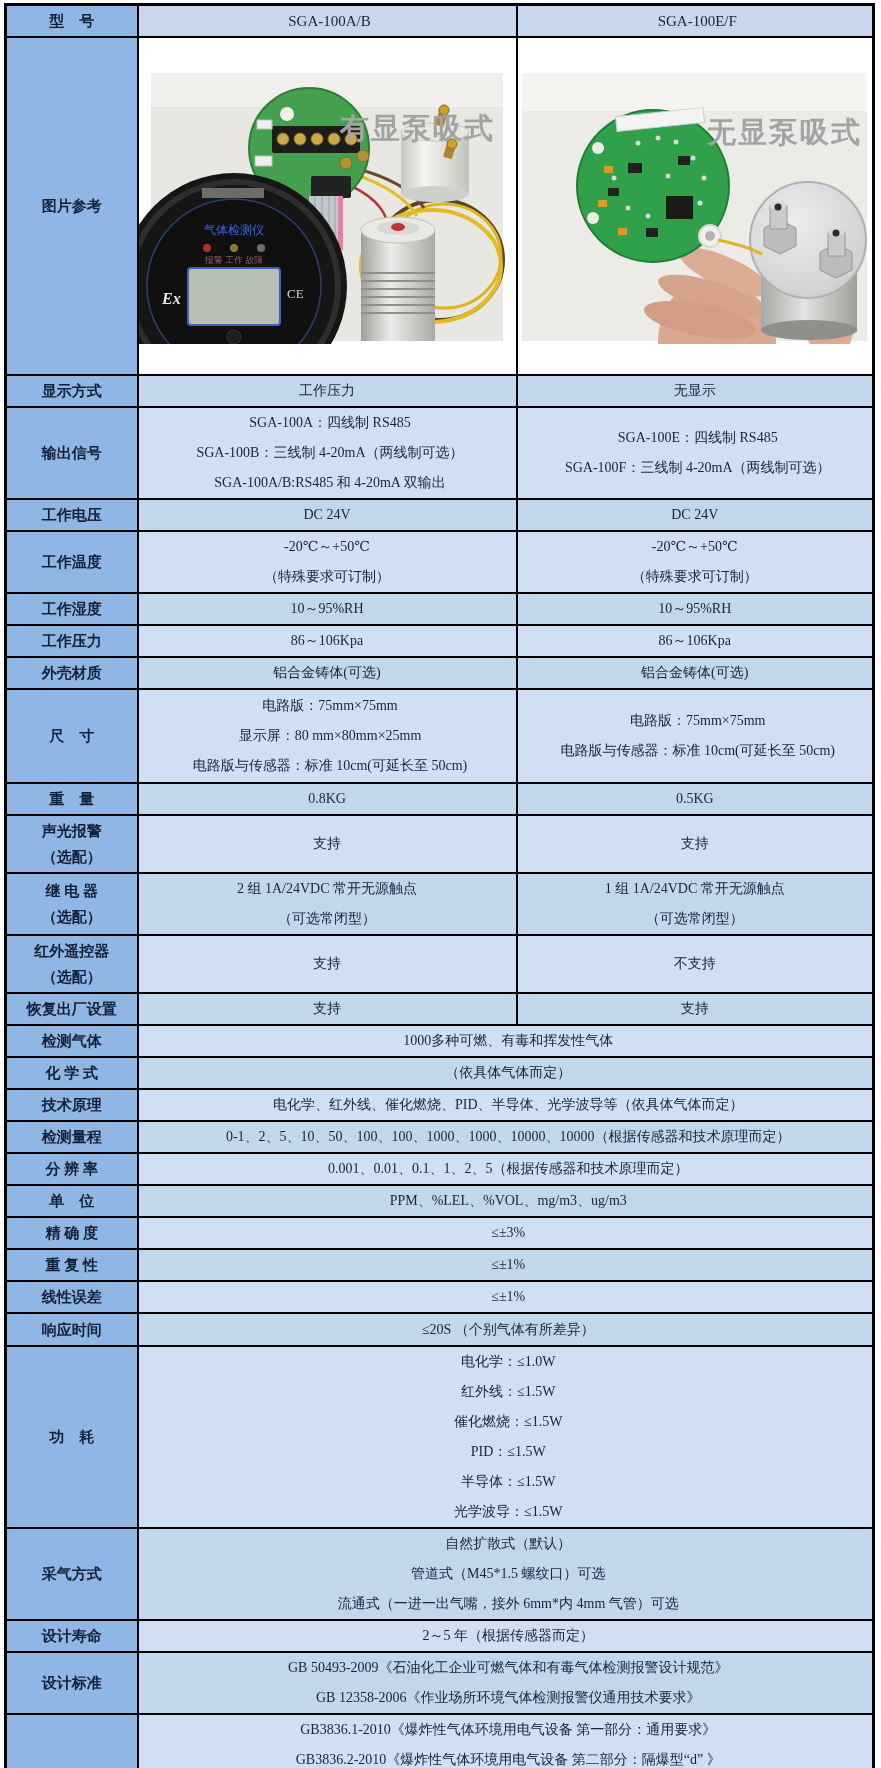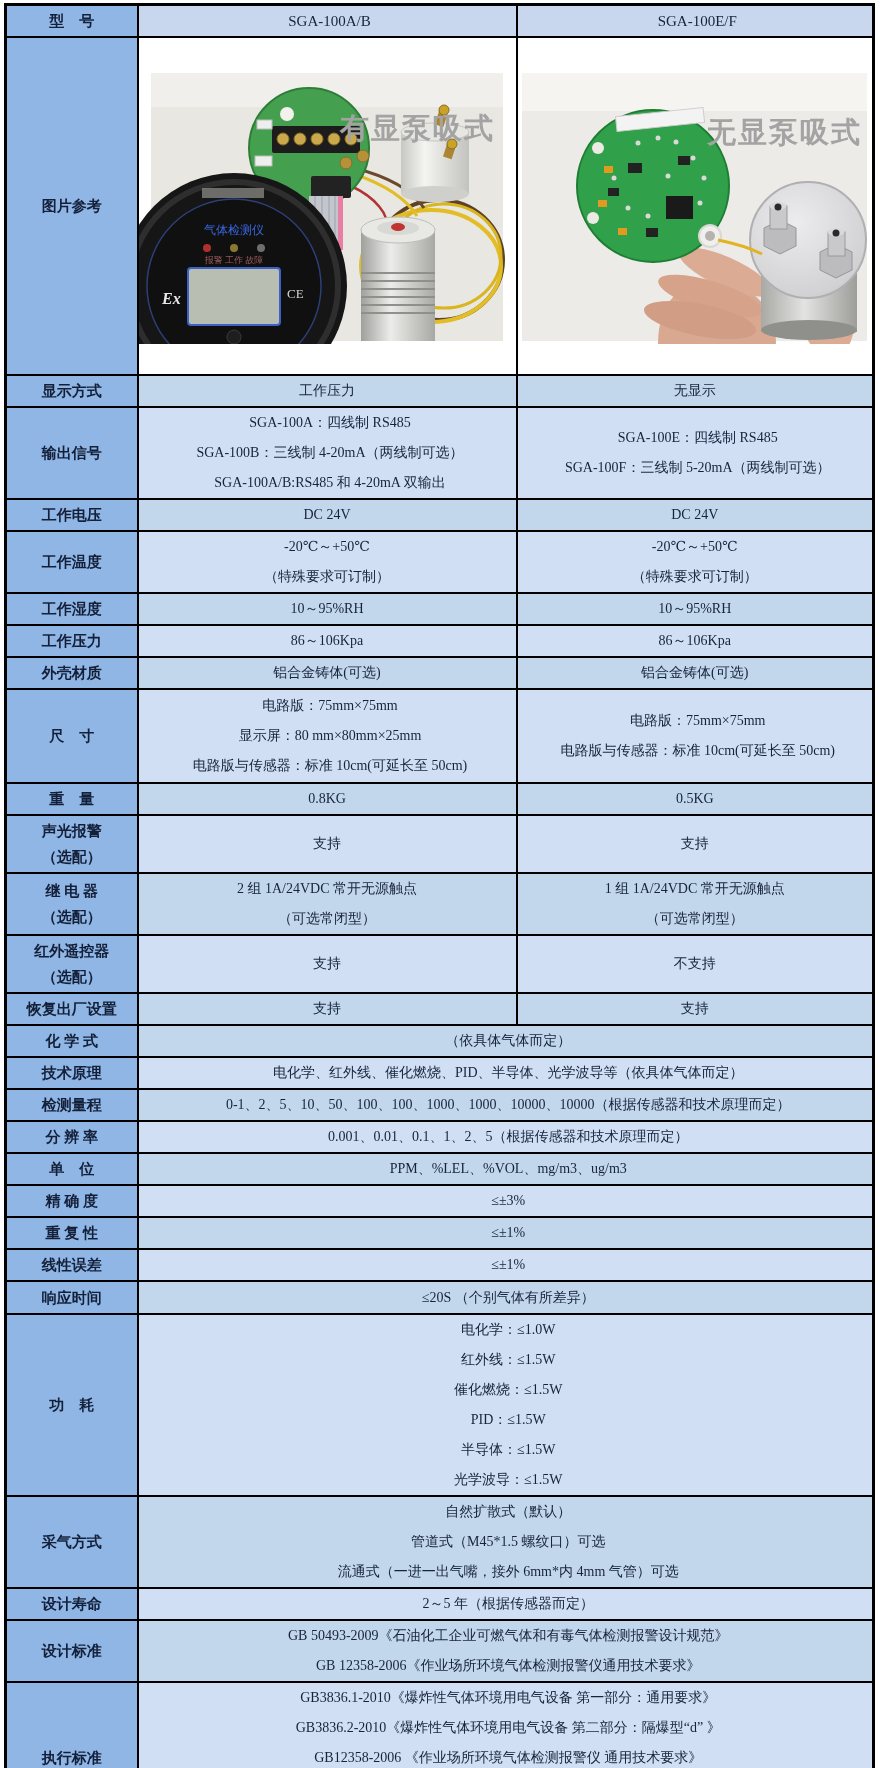--- a/index.html
+++ b/index.html
@@ -226,21 +226,21 @@
   <td class="lbl">显示方式</td>
   <td class="val c">工作压力</td>
   <td class="val c">无显示</td>
 </tr>
 <tr class="h90 light">
   <td class="lbl">输出信号</td>
   <td class="val l">SGA-100A：四线制 RS485
 SGA-100B：三线制 4-20mA（两线制可选）
 SGA-100A/B:RS485 和 4-20mA 双输出</td>
   <td class="val l">SGA-100E：四线制 RS485
-SGA-100F：三线制 5-20mA（两线制可选）</td>
+SGA-100F：三线制 4-20mA（两线制可选）</td>
 </tr>
 <tr class="h30 dark">
   <td class="lbl">工作电压</td>
   <td class="val c">DC 24V</td>
   <td class="val c">DC 24V</td>
 </tr>
 <tr class="h62 light">
   <td class="lbl">工作温度</td>
   <td class="val c">-20℃～+50℃
 （特殊要求可订制）</td>
@@ -292,20 +292,24 @@
 <tr class="h58 light">
   <td class="lbl">红外遥控器
 （选配）</td>
   <td class="val c">支持</td>
   <td class="val c">不支持</td>
 </tr>
 <tr class="h29 dark">
   <td class="lbl">恢复出厂设置</td>
   <td class="val c">支持</td>
   <td class="val c">支持</td>
+</tr>
+<tr class="h31 light">
+  <td class="lbl">检测气体</td>
+  <td class="val l" colspan="2">1000多种可燃、有毒和挥发性气体</td>
 </tr>
 <tr class="h30 dark">
   <td class="lbl">化 学 式</td>
   <td class="val l" colspan="2">（依具体气体而定）</td>
 </tr>
 <tr class="h30 light">
   <td class="lbl">技术原理</td>
   <td class="val l" colspan="2">电化学、红外线、催化燃烧、PID、半导体、光学波导等（依具体气体而定）</td>
 </tr>
 <tr class="h30 dark">

